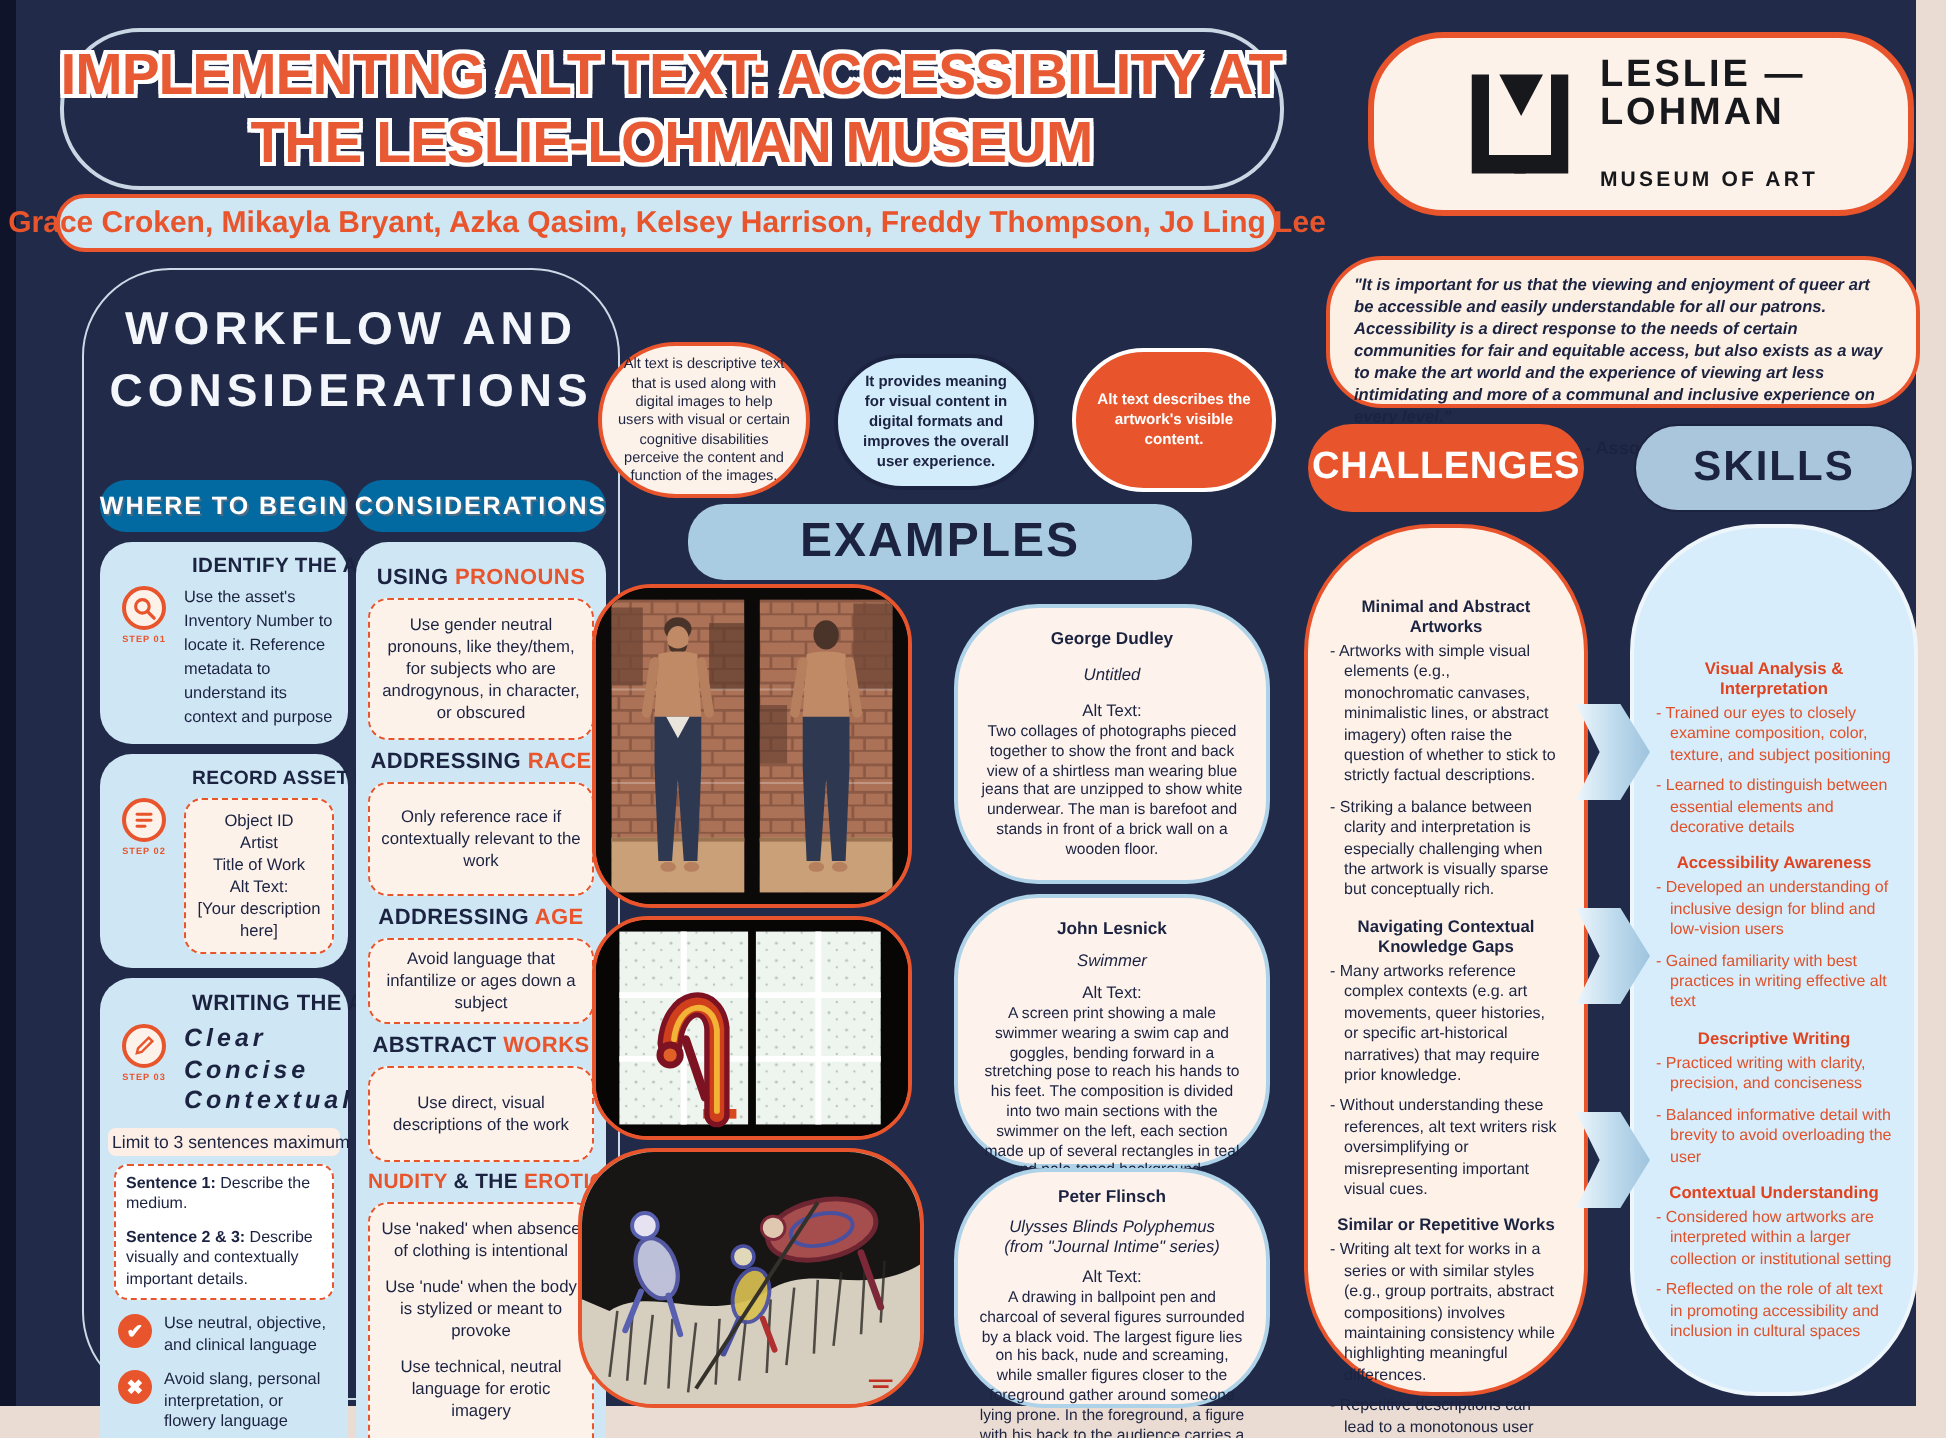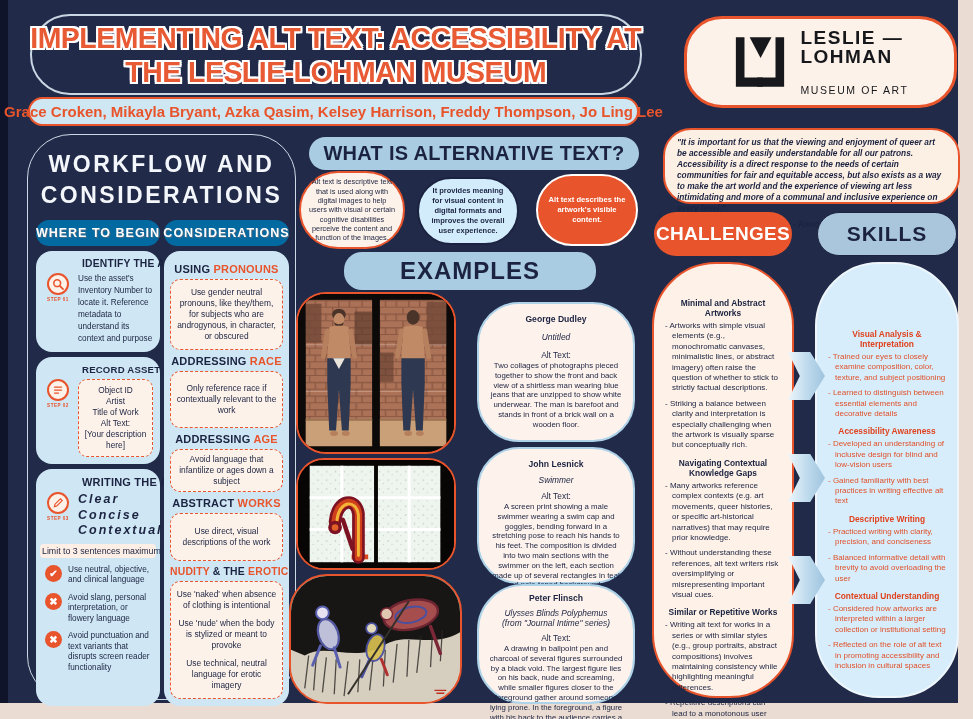--- a/index.html
+++ b/index.html
@@ -25,42 +25,42 @@
     text-shadow:-2px -2px 0 #fff,2px -2px 0 #fff,-2px 2px 0 #fff,2px 2px 0 #fff,-2px 0 0 #fff,2px 0 0 #fff,0 -2px 0 #fff,0 2px 0 #fff;
   }
   .logo-pill{
     position:absolute;left:684px;top:16px;width:273px;height:92px;box-sizing:border-box;
     background:#fdf2e9;border:3px solid #e8542b;border-radius:38px;
     display:flex;align-items:center;justify-content:center;gap:12px;
   }
   .logo-mark{width:56px;height:54px;flex:0 0 auto;}
   .logo-text{display:flex;flex-direction:column;}
   .logo-name{font-weight:900;font-size:19px;line-height:19px;letter-spacing:1.5px;color:#17181c;}
-  .logo-sub{font-weight:400;font-size:10.5px;letter-spacing:1.6px;color:#17181c;margin-top:18px;}
+  .logo-sub{font-weight:700;font-size:10.5px;letter-spacing:1.6px;color:#17181c;margin-top:18px;}
 
   .authors-bar{
     position:absolute;left:28px;top:97px;width:611px;height:29px;box-sizing:border-box;
     background:#cfe6f3;border:2px solid #e8542b;border-radius:16px;
     display:flex;align-items:center;justify-content:center;
   }
   .authors-bar span{font-weight:700;font-size:15px;color:#e8542b;white-space:nowrap;}
 
   .quote-bubble{
     position:absolute;left:663px;top:128px;width:297px;height:76px;box-sizing:border-box;
     background:#fcefe4;border:2px solid #e8542b;border-radius:28px;
     padding:7px 12px 5px;color:#1b2340;
   }
   .quote-text{font-style:italic;font-weight:700;font-size:8.3px;line-height:11px;margin:0;text-align:left;}
   .quote-attr{font-weight:700;font-size:9px;margin:5px 0 0;text-align:center;padding-left:60px;}
 
   
   .left-panel{
-    position:absolute;left:27px;top:134px;width:269px;height:566px;box-sizing:border-box;
+    position:absolute;left:41px;top:134px;width:269px;height:566px;box-sizing:border-box;
     border:1.5px solid #ccd9e6;border-radius:44px;
-    display:flex;flex-direction:column;padding:14px 8px 9px;
+    display:flex;flex-direction:column;padding:14px 8px 9px;gap:20px;
   }
   .panel-title{display:flex;flex-direction:column;align-items:center;margin-bottom:9px;}
   .panel-title span{color:#f3f6fa;font-weight:700;font-size:23px;line-height:31px;letter-spacing:2.5px;white-space:nowrap;}
   .panel-cols{display:flex;gap:4px;flex:1;}
   .col{display:flex;flex-direction:column;gap:5px;width:124px;}
   .col.cons{width:125px;}
   .col-header{
     background:#0369a1;border-radius:14px;height:26px;flex:0 0 26px;
     display:flex;align-items:center;justify-content:center;
     color:#fff;font-weight:700;font-size:12.5px;letter-spacing:1px;white-space:nowrap;
@@ -265,20 +265,24 @@
               </div>
               <div class="step-label">STEP 03</div>
             </div>
             <div class="writing-qualities">
               <span>Clear</span>
               <span>Concise</span>
               <span>Contextual</span>
             </div>
           </div>
           <div class="limit-strip">Limit to 3 sentences maximum</div>
+          <div class="sentence-box">
+            <p><b>Sentence 1:</b><span> Describe the medium.</span></p>
+            <p><b>Sentence 2 &amp; 3:</b><span> Describe visually and contextually important details.</span></p>
+          </div>
           <div class="check-row">
             <div class="mark-circle">
                 <span>✔</span>
               </div>
             <div class="check-text">Use neutral, objective, and clinical language</div>
           </div>
           <div class="check-row">
             <div class="mark-circle">
                 <span>✖</span>
               </div>
@@ -314,21 +318,20 @@
             <p>Use 'naked' when absence of clothing is intentional</p>
             <p>Use 'nude' when the body is stylized or meant to provoke</p>
             <p>Use technical, neutral language for erotic imagery</p>
           </div>
         </div>
       </div>
     </div>
 
   </section>
 
-  <div class="pill-header whatis-pill">WHAT IS ALTERNATIVE TEXT?</div>
 
   <div class="bubble bubble-1">Alt text is descriptive text that is used along with digital images to help users with visual or certain cognitive disabilities perceive the content and function of the images.</div>
   <div class="bubble bubble-2">It provides meaning for visual content in digital formats and improves the overall user experience.</div>
   <div class="bubble bubble-3">Alt text describes the artwork's visible content.</div>
 
   <div class="pill-header examples-pill">EXAMPLES</div>
 
   <div class="art-frame art-1">
     <svg viewBox="0 0 160 162" preserveAspectRatio="none">
       <defs>

